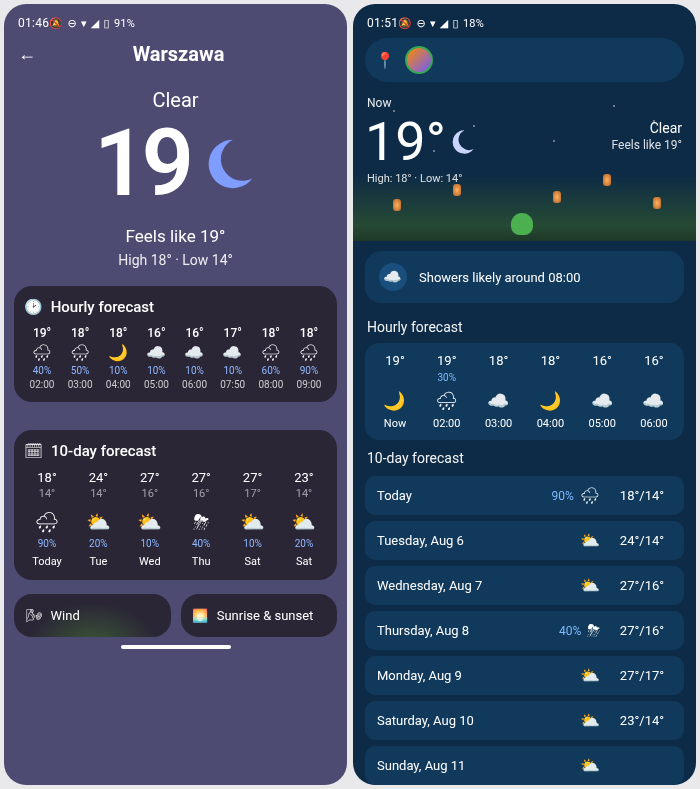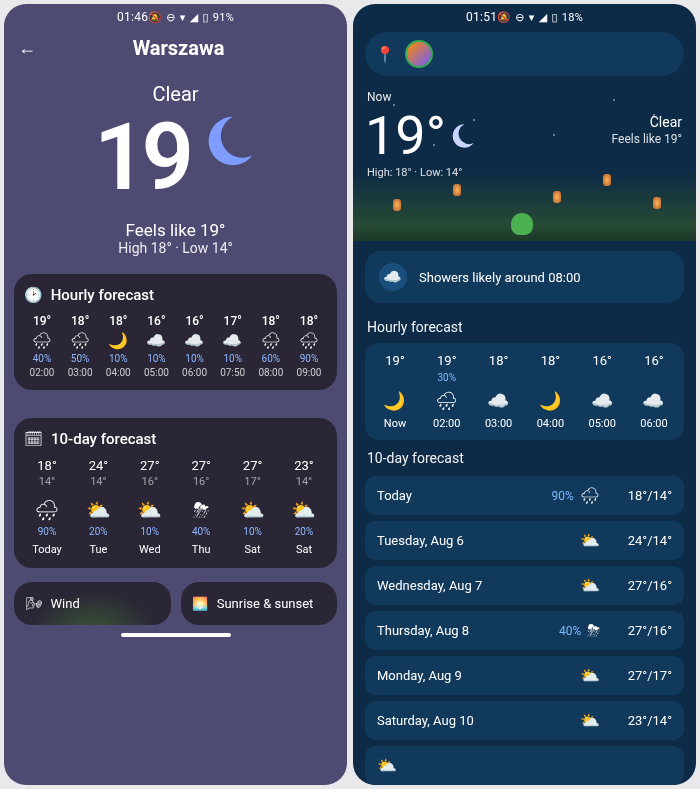--- a/index.html
+++ b/index.html
@@ -1,33 +1,33 @@
 <!DOCTYPE html>
 <html><head>
 <meta charset="utf-8">
 <style>
 html,body{margin:0;padding:0;font-family:Roboto,system-ui,Arial,sans-serif;background:#e9e9ec;color:#fff}
 *{box-sizing:border-box}
 .stage{width:700px;height:789px;display:flex;gap:6px;padding:4px}
 .phone{flex:1;border-radius:22px;overflow:hidden;position:relative;display:flex;flex-direction:column}
 .phone.left{background:#4d4b72}
 .phone.right{background:#0d2a46}
-.statusbar{display:flex;justify-content:center;align-items:center;padding:6px 14px 2px;font-size:12px;letter-spacing:.3px}
+.statusbar{display:flex;justify-content:flex-start;align-items:center;padding:12px 14px 2px;font-size:12px;letter-spacing:.3px}
 .statusbar .icons{display:flex;gap:4px;align-items:center}
 .statusbar .icons span{font-size:11px}
 .titlebar{display:flex;align-items:center;padding:10px 14px;gap:18px}
 .titlebar .back{font-size:18px}
 .titlebar .city{flex:1;text-align:center;font-size:20px;font-weight:700;margin-left:-30px}
 .hero-left{text-align:center;padding:12px 10px 4px}
 .cond{font-size:20px;font-weight:400;margin-bottom:6px}
-.bigtemp{font-size:92px;font-weight:600;line-height:1;display:inline-flex;gap:10px;letter-spacing:-5px}
+.bigtemp{font-size:92px;font-weight:600;line-height:1;display:inline-flex;align-items:center;gap:10px;letter-spacing:-5px}
 .moon1{width:58px;height:58px}
 .moon1 svg{width:100%;height:100%}
 .feels{font-size:17px;margin-top:16px}
-.hilo{font-size:14px;opacity:.9}
+.hilo{font-size:14px;margin-top:6px;opacity:.9}
 .card{background:#2a2636;border-radius:18px;margin:14px 10px;padding:12px 10px}
 .card h3{margin:0 0 10px;font-size:15px;font-weight:500;display:flex;align-items:center;gap:8px}
 .hf-row{display:flex;gap:2px;justify-content:space-between}
 .hf-col{display:flex;flex-direction:column;align-items:center;font-size:10px;gap:3px;min-width:36px}
 .hf-col .tp{font-size:12px;font-weight:500}
 .hf-col .ic{font-size:16px}
 .hf-col .pc{color:#8fb7ff;font-size:10px}
 .hf-col .tm{opacity:.75}
 .df-row{display:flex;justify-content:space-between;gap:4px}
 .df-col{display:flex;flex-direction:column;align-items:center;gap:4px;font-size:11px;min-width:46px}
@@ -62,21 +62,21 @@
 .hf2{margin:4px 12px;background:#11395b;border-radius:14px;padding:10px 6px;display:flex;justify-content:space-between}
 .hf2 .c2{display:flex;flex-direction:column;align-items:center;gap:4px;font-size:11px;min-width:48px}
 .hf2 .c2 .tp{font-size:13px}
 .hf2 .c2 .pc{color:#7fb8ff;font-size:10px;min-height:12px}
 .hf2 .c2 .ic{font-size:18px;margin:2px 0}
 .dl{margin:0 12px}
 .drow{background:#11395b;border-radius:10px;margin-top:6px;padding:10px 12px;display:flex;align-items:center;font-size:13px}
 .drow .dn{flex:1}
 .drow .dp{color:#7fb8ff;font-size:12px;margin-right:6px}
 .drow .di{font-size:16px;margin-right:12px}
-.drow .dt{min-width:60px;text-align:right}
+.drow .dt{min-width:60px;text-align:center}
 svg{display:block}
 </style>
 </head>
 <body>
 
 <div class="stage">
 
   <div class="phone left">
     <div class="statusbar">
       <span>01:46</span>
@@ -350,19 +350,20 @@
      <div class="di">⛅</div>
      <div class="dt">27°/17°</div>
     </div>
         <div class="drow">
      <div class="dn">Saturday, Aug 10</div>
 
      <div class="di">⛅</div>
      <div class="dt">23°/14°</div>
     </div>
         <div class="drow">
+     <div class="dn">Sunday, Aug 11</div>
 
      <div class="di">⛅</div>
      <div class="dt"></div>
     </div>
       </div>
   </div>
 </div>
 
 </body></html>

